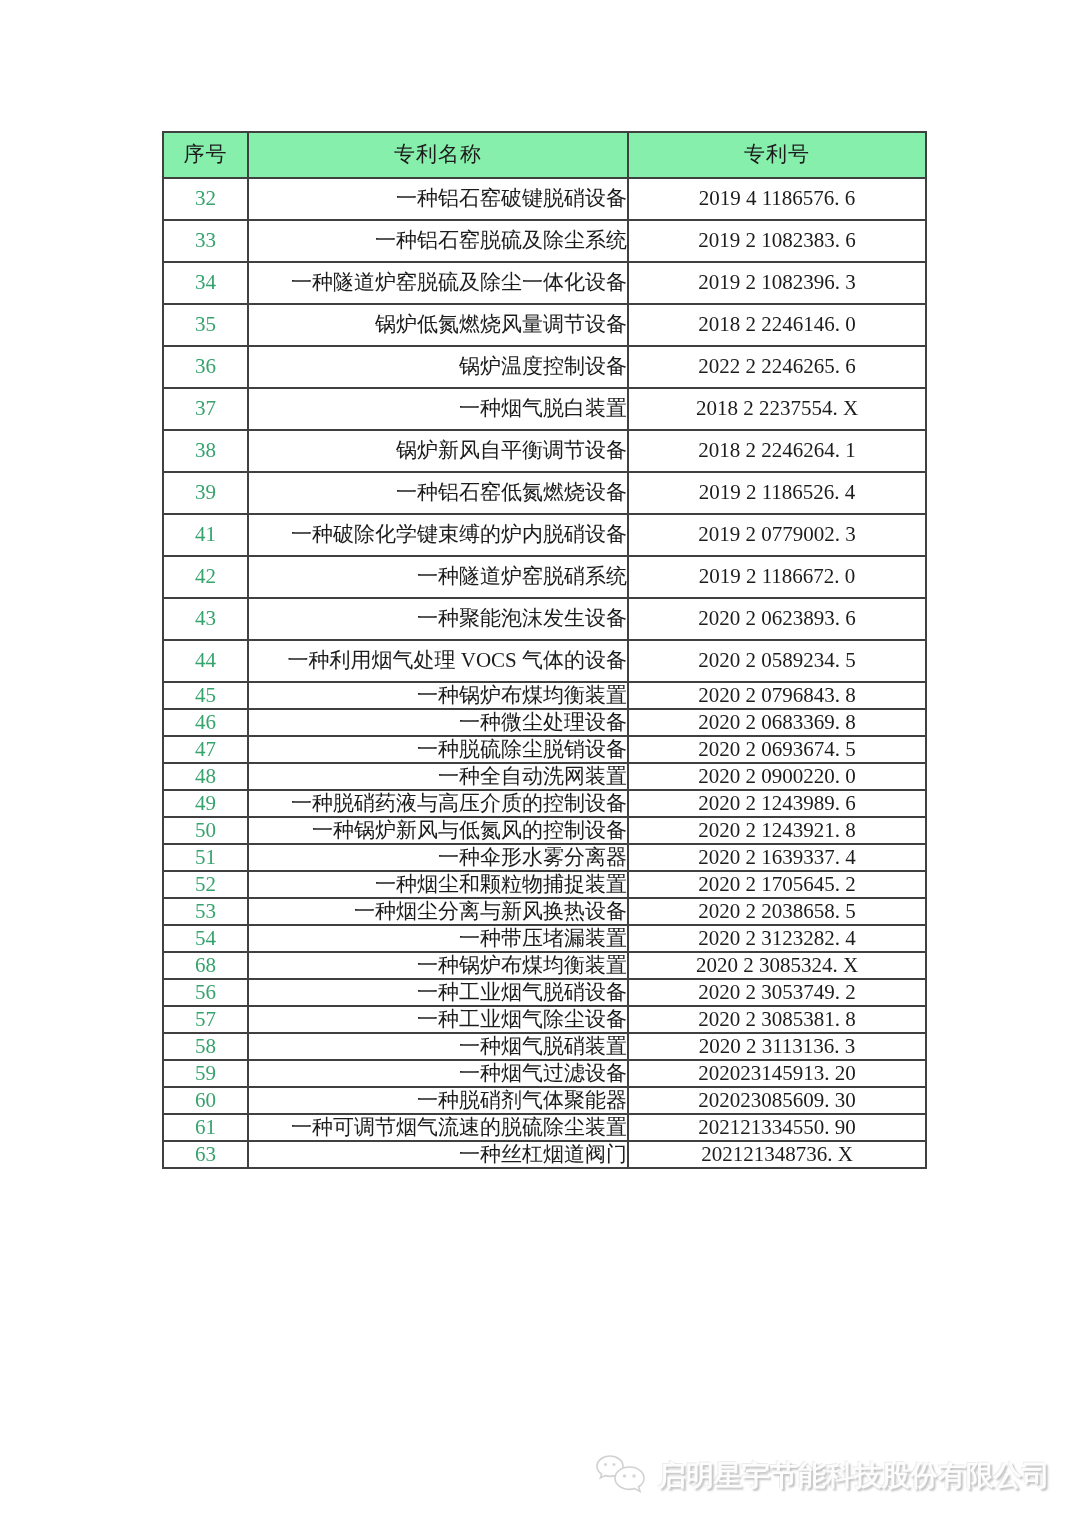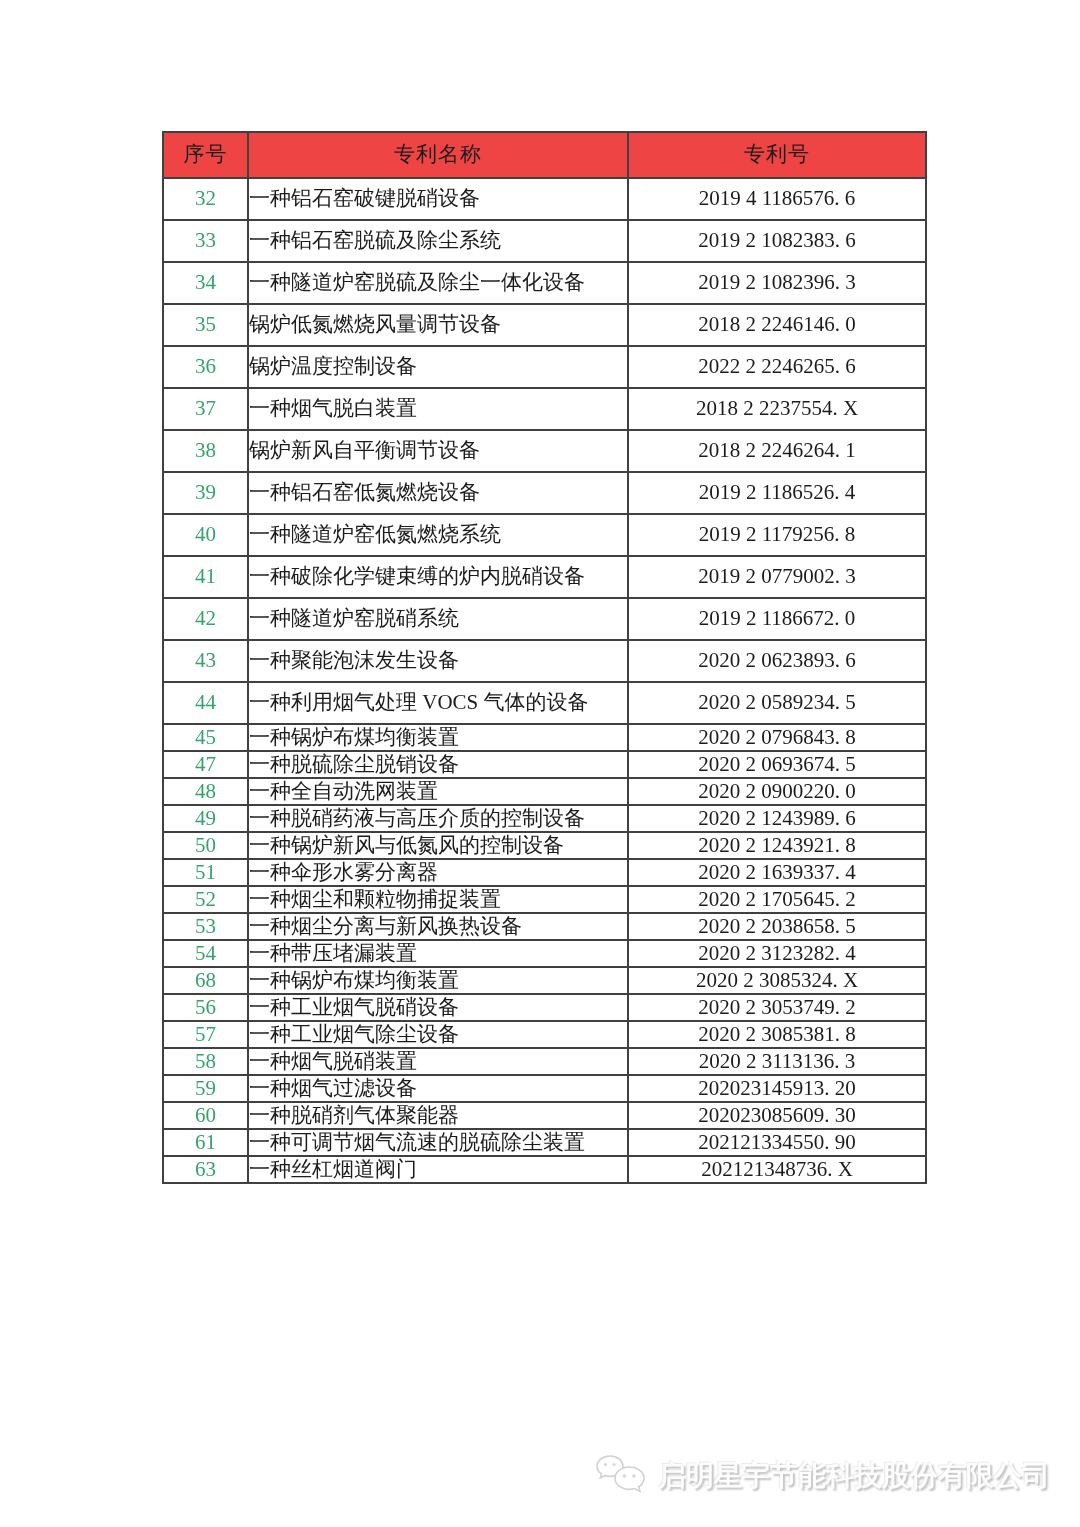--- a/index.html
+++ b/index.html
@@ -29,35 +29,35 @@
   table.patent-table td {
     border: 2px solid #404040;
     vertical-align: middle;
     font-size: 21px;
     line-height: 1.1;
     padding: 0;
     overflow: hidden;
     white-space: nowrap;
   }
   table.patent-table th {
-    background: #ef4444;
+    background: #86efac;
     height: 44px;
     font-weight: normal;
     letter-spacing: 1px;
     text-align: center;
   }
   tr.tall td { height: 40px; margin-top: 32px; }
   tr.short td { height: 25px; }
   td.serial-cell {
     text-align: center;
     color: #36a36d;
     font-size: 20px;
   }
   td.patent-name-cell {
-    text-align: left;
+    text-align: right;
     padding-left: 14px;
   }
   td.patent-number-cell {
     text-align: center;
     font-size: 20px;
     white-space: pre;
   }
   .watermark {
     position: absolute;
     top: 1453px;
@@ -132,25 +132,20 @@
           <td class="serial-cell">38</td>
           <td class="patent-name-cell">锅炉新风自平衡调节设备</td>
           <td class="patent-number-cell">2018 2 2246264. 1</td>
         </tr>
         <tr class="tall">
           <td class="serial-cell">39</td>
           <td class="patent-name-cell">一种铝石窑低氮燃烧设备</td>
           <td class="patent-number-cell">2019 2 1186526. 4</td>
         </tr>
         <tr class="tall">
-          <td class="serial-cell">40</td>
-          <td class="patent-name-cell">一种隧道炉窑低氮燃烧系统</td>
-          <td class="patent-number-cell">2019 2 1179256. 8</td>
-        </tr>
-        <tr class="tall">
           <td class="serial-cell">41</td>
           <td class="patent-name-cell">一种破除化学键束缚的炉内脱硝设备</td>
           <td class="patent-number-cell">2019 2 0779002. 3</td>
         </tr>
         <tr class="tall">
           <td class="serial-cell">42</td>
           <td class="patent-name-cell">一种隧道炉窑脱硝系统</td>
           <td class="patent-number-cell">2019 2 1186672. 0</td>
         </tr>
         <tr class="tall">
@@ -160,20 +155,25 @@
         </tr>
         <tr class="tall">
           <td class="serial-cell">44</td>
           <td class="patent-name-cell">一种利用烟气处理 VOCS 气体的设备</td>
           <td class="patent-number-cell">2020 2 0589234. 5</td>
         </tr>
         <tr class="short">
           <td class="serial-cell">45</td>
           <td class="patent-name-cell">一种锅炉布煤均衡装置</td>
           <td class="patent-number-cell">2020 2 0796843. 8</td>
+        </tr>
+        <tr class="short">
+          <td class="serial-cell">46</td>
+          <td class="patent-name-cell">一种微尘处理设备</td>
+          <td class="patent-number-cell">2020 2 0683369. 8</td>
         </tr>
         <tr class="short">
           <td class="serial-cell">47</td>
           <td class="patent-name-cell">一种脱硫除尘脱销设备</td>
           <td class="patent-number-cell">2020 2 0693674. 5</td>
         </tr>
         <tr class="short">
           <td class="serial-cell">48</td>
           <td class="patent-name-cell">一种全自动洗网装置</td>
           <td class="patent-number-cell">2020 2 0900220. 0</td>

